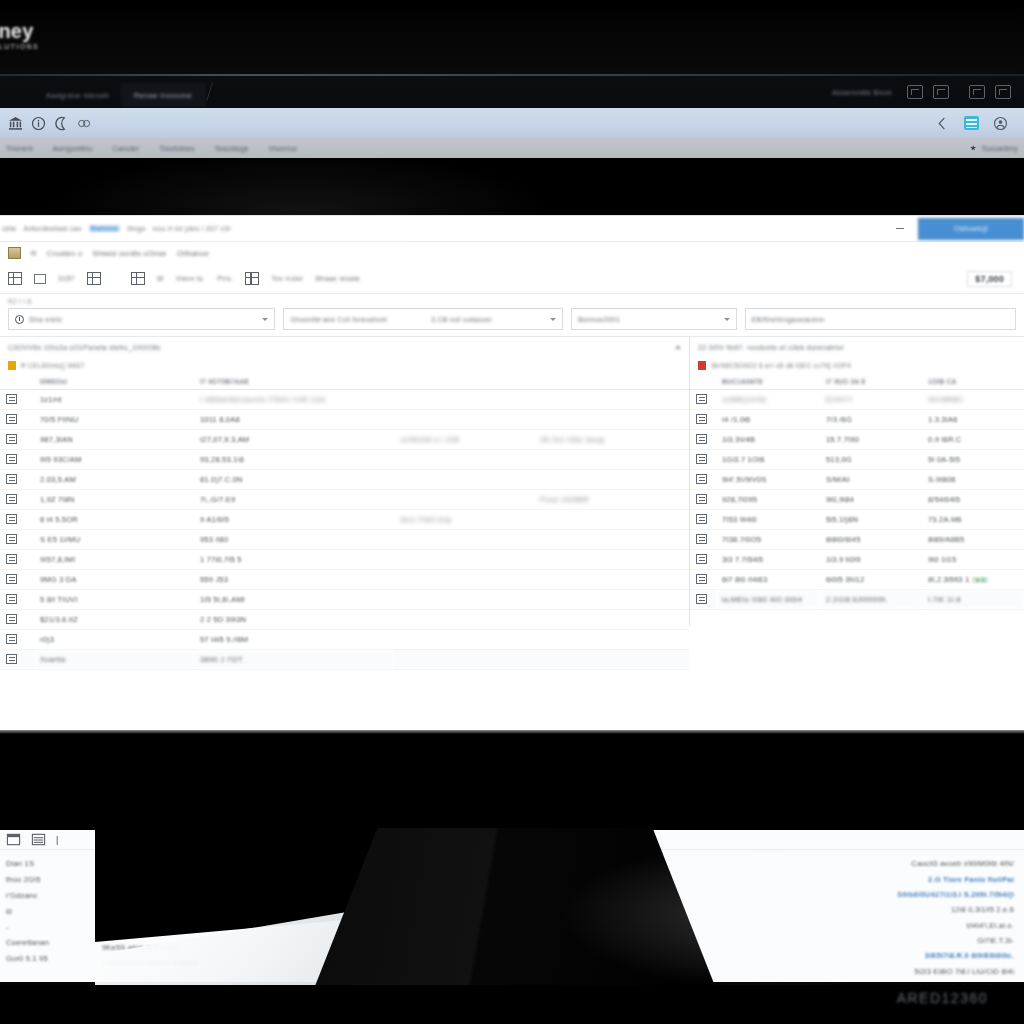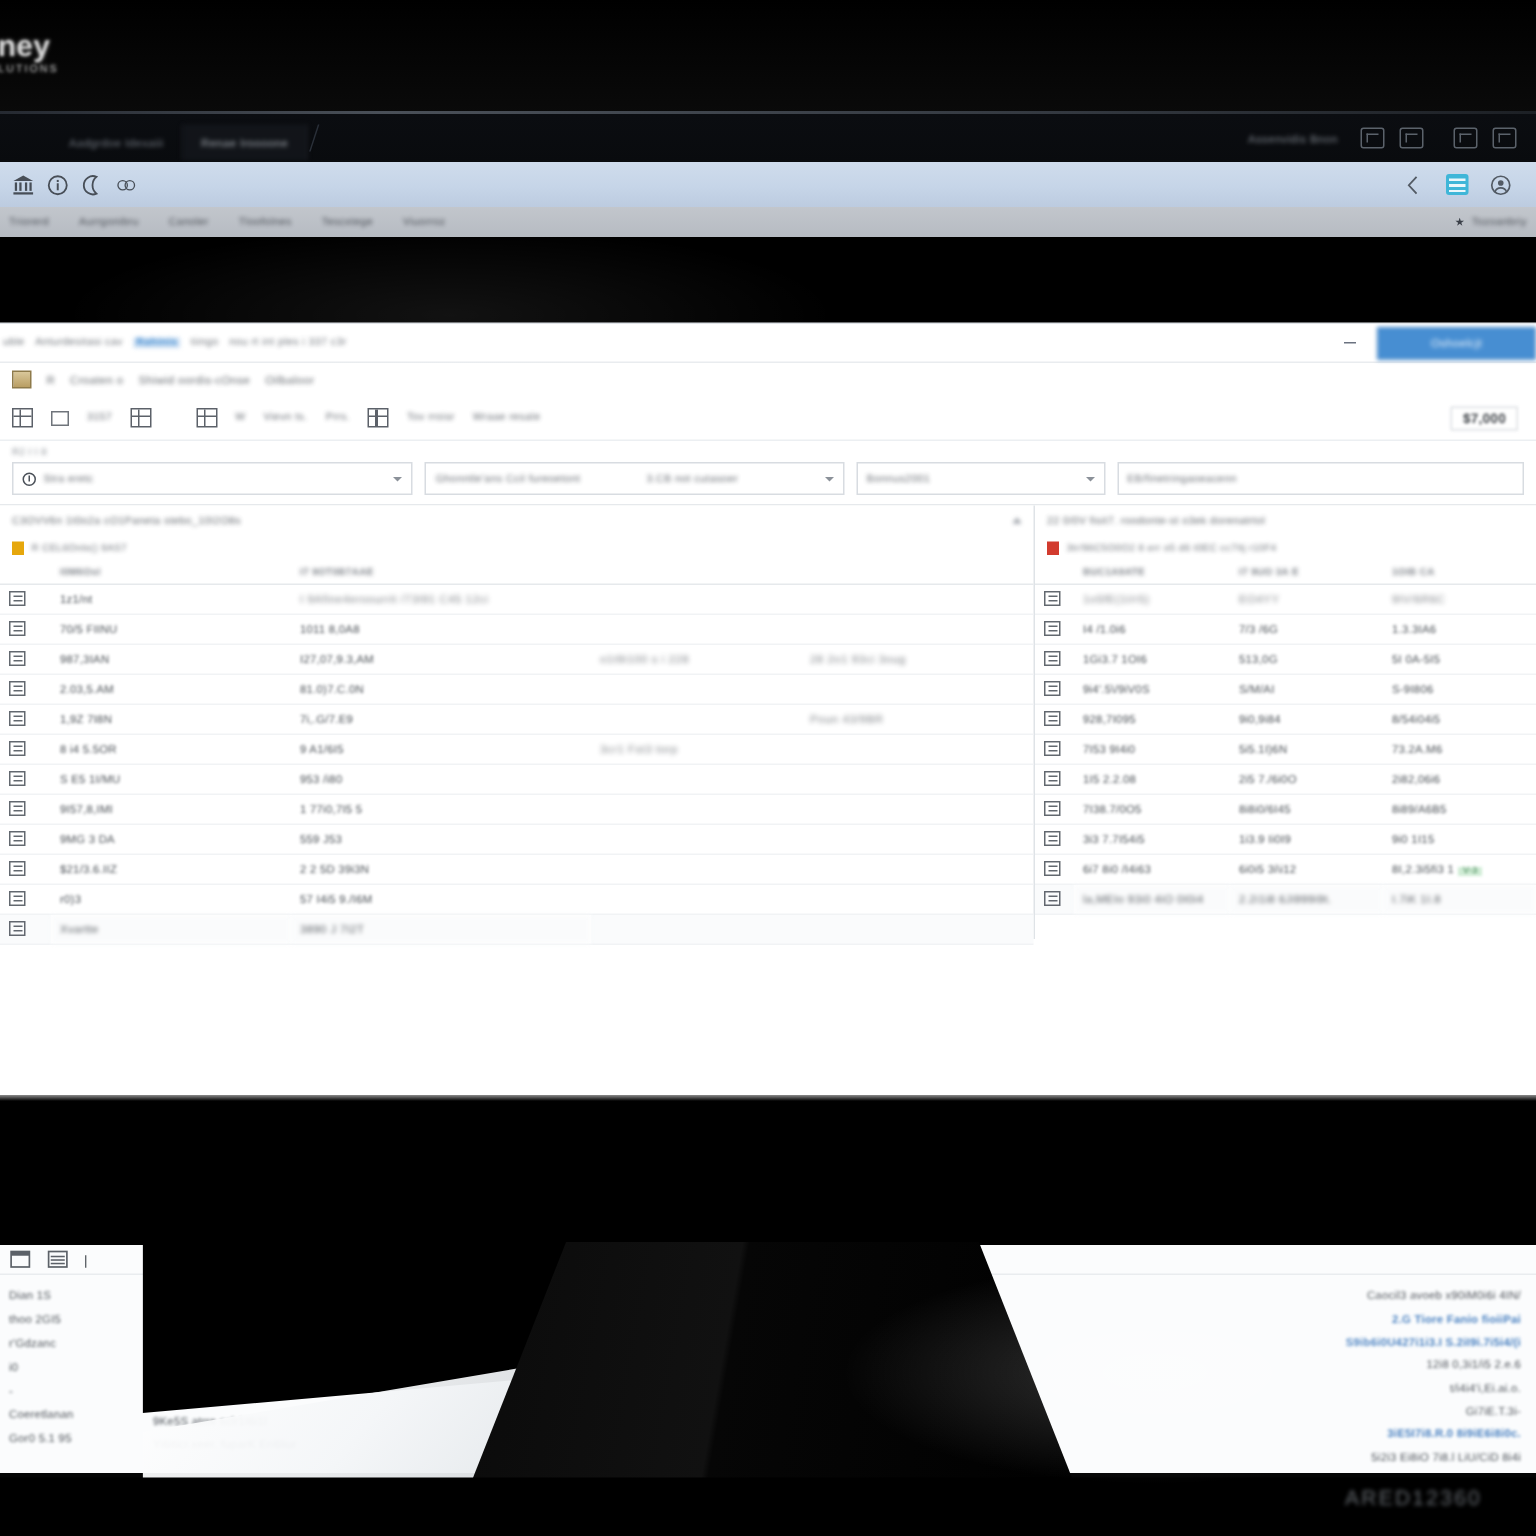--- a/index.html
+++ b/index.html
@@ -474,20 +474,27 @@
               </tr>
               <tr>
                 <td><span class="rowicon"></span></td>
                 <td class="bl num">987,3IAN</td>
                 <td class="bl num">I27,07,9.3,AM</td>
                 <td class="bl3">o1t9i100 s i 228</td>
                 <td class="bl3">28 2o1 93ci 3oug</td>
               </tr>
               <tr>
                 <td><span class="rowicon"></span></td>
+                <td class="bl num">9I5 93C/AM</td>
+                <td class="bl num">93,28.53.1\6</td>
+                <td class="bl3"></td>
+                <td class="bl3"></td>
+              </tr>
+              <tr>
+                <td><span class="rowicon"></span></td>
                 <td class="bl num">2.03,5.AM</td>
                 <td class="bl num">81.0)7.C.0N</td>
                 <td class="bl3"></td>
                 <td class="bl3"></td>
               </tr>
               <tr>
                 <td><span class="rowicon"></span></td>
                 <td class="bl num">1,9Z 7I8N</td>
                 <td class="bl num">7i,.G/7.E9</td>
                 <td class="bl3"></td>
@@ -511,20 +518,27 @@
                 <td><span class="rowicon"></span></td>
                 <td class="bl num">9I57,8,IMI</td>
                 <td class="bl num">1 77i0,7I5 5</td>
                 <td class="bl3"></td>
                 <td class="bl3"></td>
               </tr>
               <tr>
                 <td><span class="rowicon"></span></td>
                 <td class="bl num">9MG 3 DA</td>
                 <td class="bl num">559 J53</td>
+                <td class="bl3"></td>
+                <td class="bl3"></td>
+              </tr>
+              <tr>
+                <td><span class="rowicon"></span></td>
+                <td class="bl num">5 8/i TIUVI</td>
+                <td class="bl num">1I5 5I,6\.AMI</td>
                 <td class="bl3"></td>
                 <td class="bl3"></td>
               </tr>
               <tr>
                 <td><span class="rowicon"></span></td>
                 <td class="bl num">$21/3.6.IIZ</td>
                 <td class="bl num">2 2 5D 39i3N</td>
                 <td class="bl3"></td>
                 <td class="bl3"></td>
               </tr>
@@ -579,20 +593,26 @@
                 <td class="bl3">9IV/6R6C</td>
               </tr>
               <tr>
                 <td><span class="rowicon"></span></td>
                 <td class="bl num">I4 /1.0i6</td>
                 <td class="bl num">7/3 /6G</td>
                 <td class="bl num">1.3.3IA6</td>
               </tr>
               <tr>
                 <td><span class="rowicon"></span></td>
+                <td class="bl num">1i3.3\i/4B</td>
+                <td class="bl num">15.7.7I90</td>
+                <td class="bl num">0.9 I6R.C</td>
+              </tr>
+              <tr>
+                <td><span class="rowicon"></span></td>
                 <td class="bl num">1Gi3.7 1OI6</td>
                 <td class="bl num">513,0G</td>
                 <td class="bl num">5I 0A-5I5</td>
               </tr>
               <tr>
                 <td><span class="rowicon"></span></td>
                 <td class="bl num">9i4'.5\/9iV0S</td>
                 <td class="bl num">S/M/AI</td>
                 <td class="bl num">S-9I806</td>
               </tr>
@@ -600,26 +620,20 @@
                 <td><span class="rowicon"></span></td>
                 <td class="bl num">928,7I095</td>
                 <td class="bl num">9i0,9i84</td>
                 <td class="bl num">8/54i04i5</td>
               </tr>
               <tr>
                 <td><span class="rowicon"></span></td>
                 <td class="bl num">7I53 9I4i0</td>
                 <td class="bl num">5i5.1I)6N</td>
                 <td class="bl num">73.2A.M6</td>
-              </tr>
-              <tr>
-                <td><span class="rowicon"></span></td>
-                <td class="bl num">1I5 2.2.08</td>
-                <td class="bl num">2i5 7./6i0O</td>
-                <td class="bl num">2i82,06i6</td>
               </tr>
               <tr>
                 <td><span class="rowicon"></span></td>
                 <td class="bl num">7I38.7/0O5</td>
                 <td class="bl num">8i8i0/6I45</td>
                 <td class="bl num">8i89/A6B5</td>
               </tr>
               <tr>
                 <td><span class="rowicon"></span></td>
                 <td class="bl num">3i3 7.7I54i5</td>

